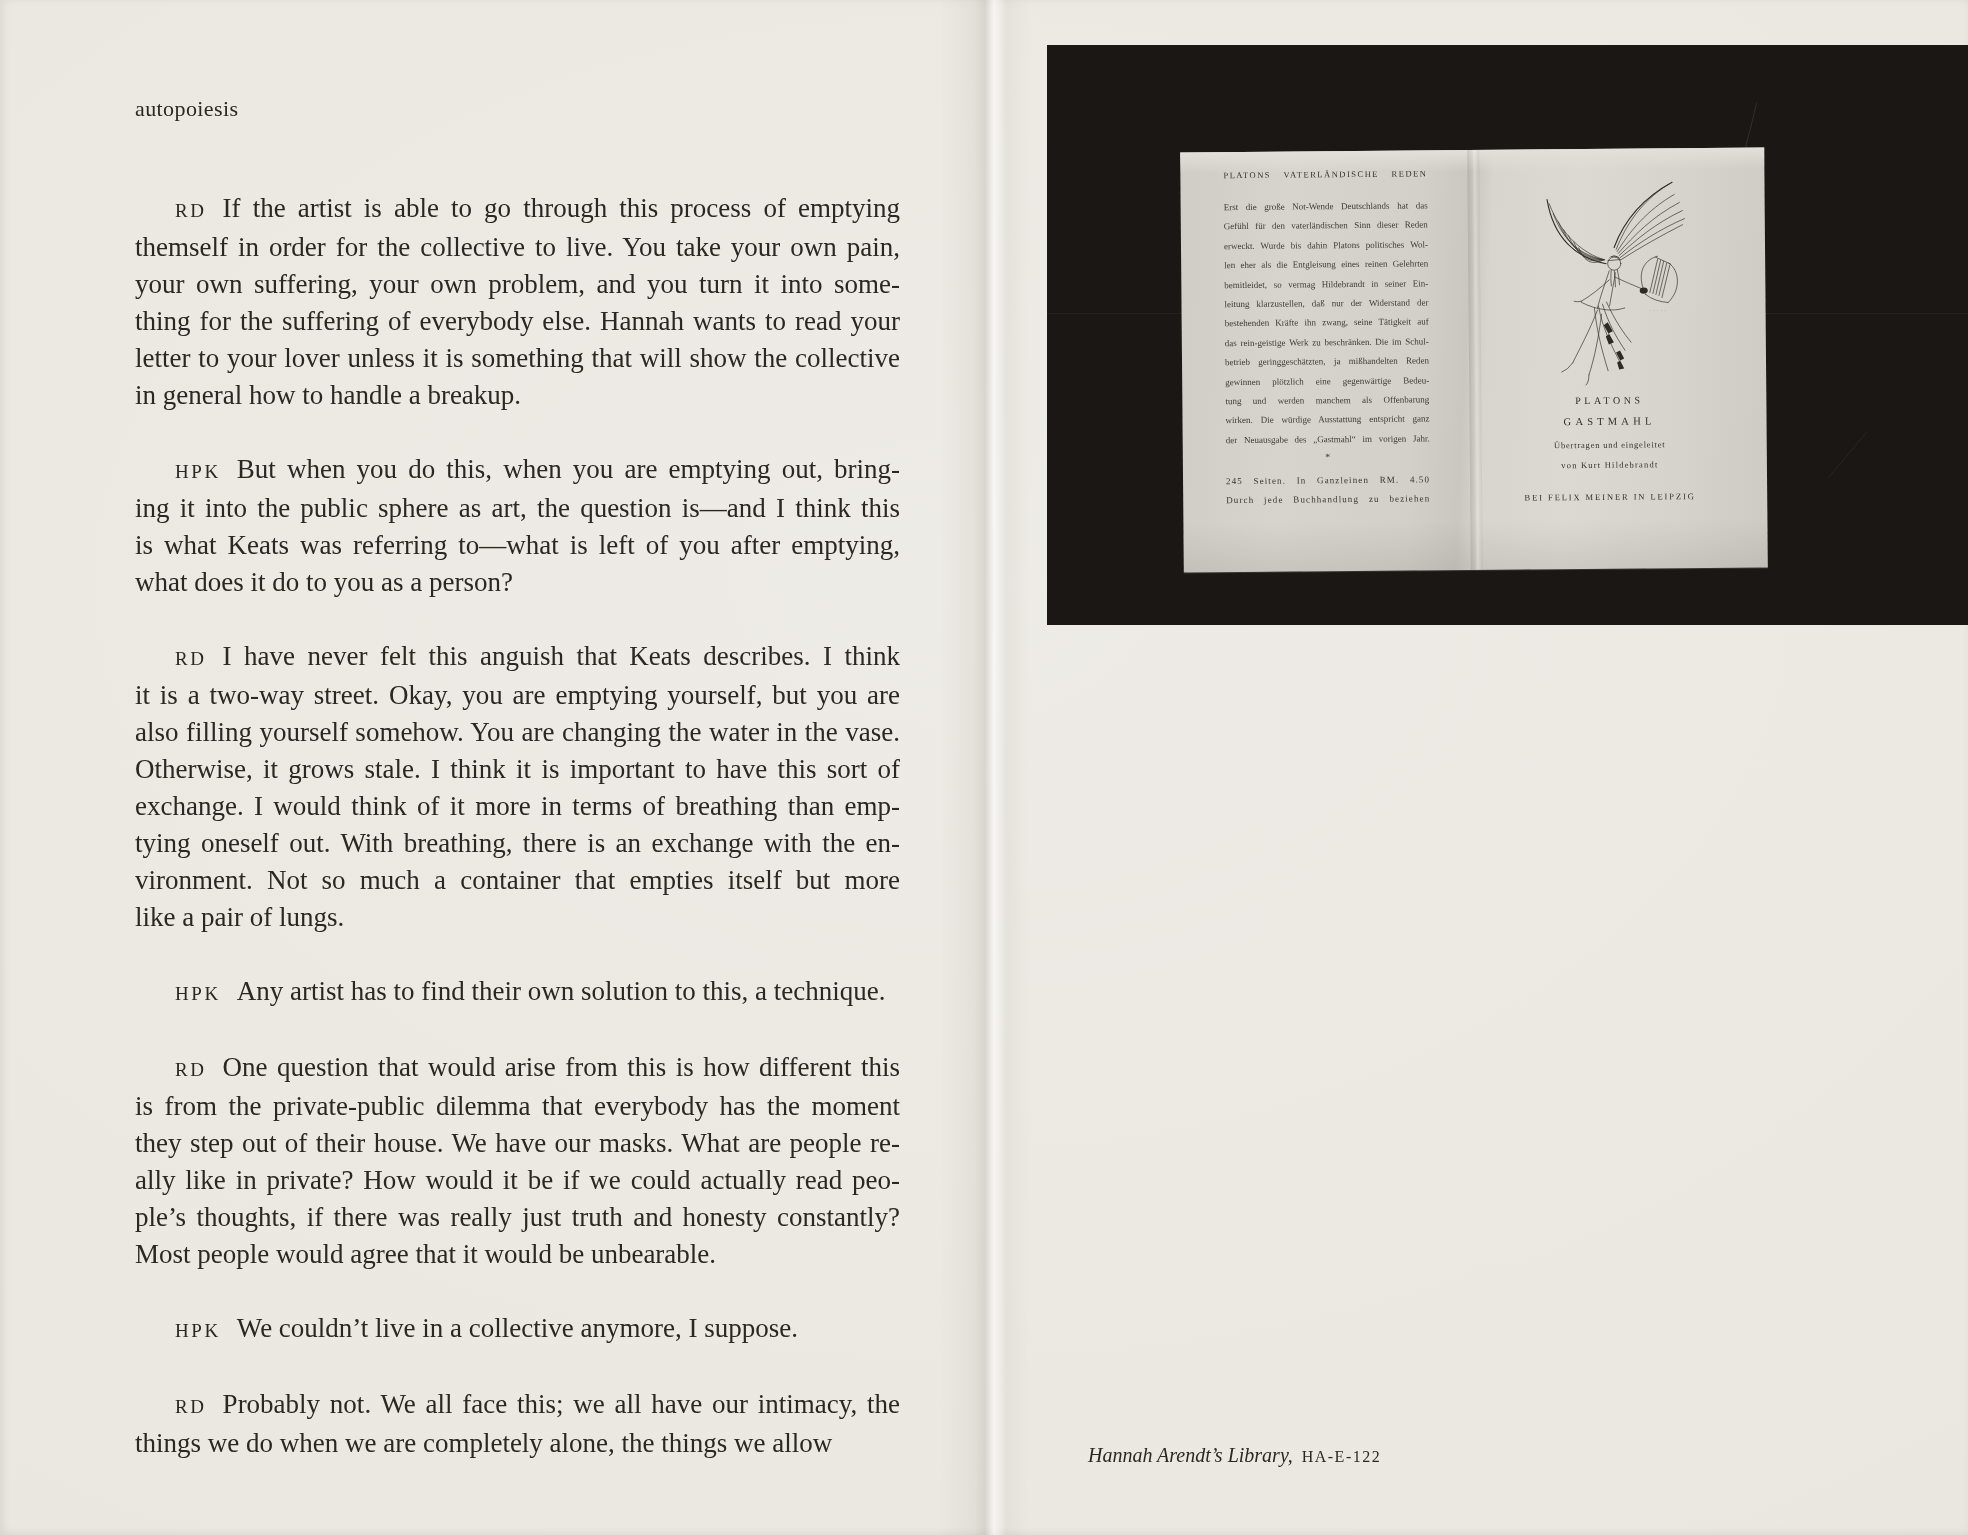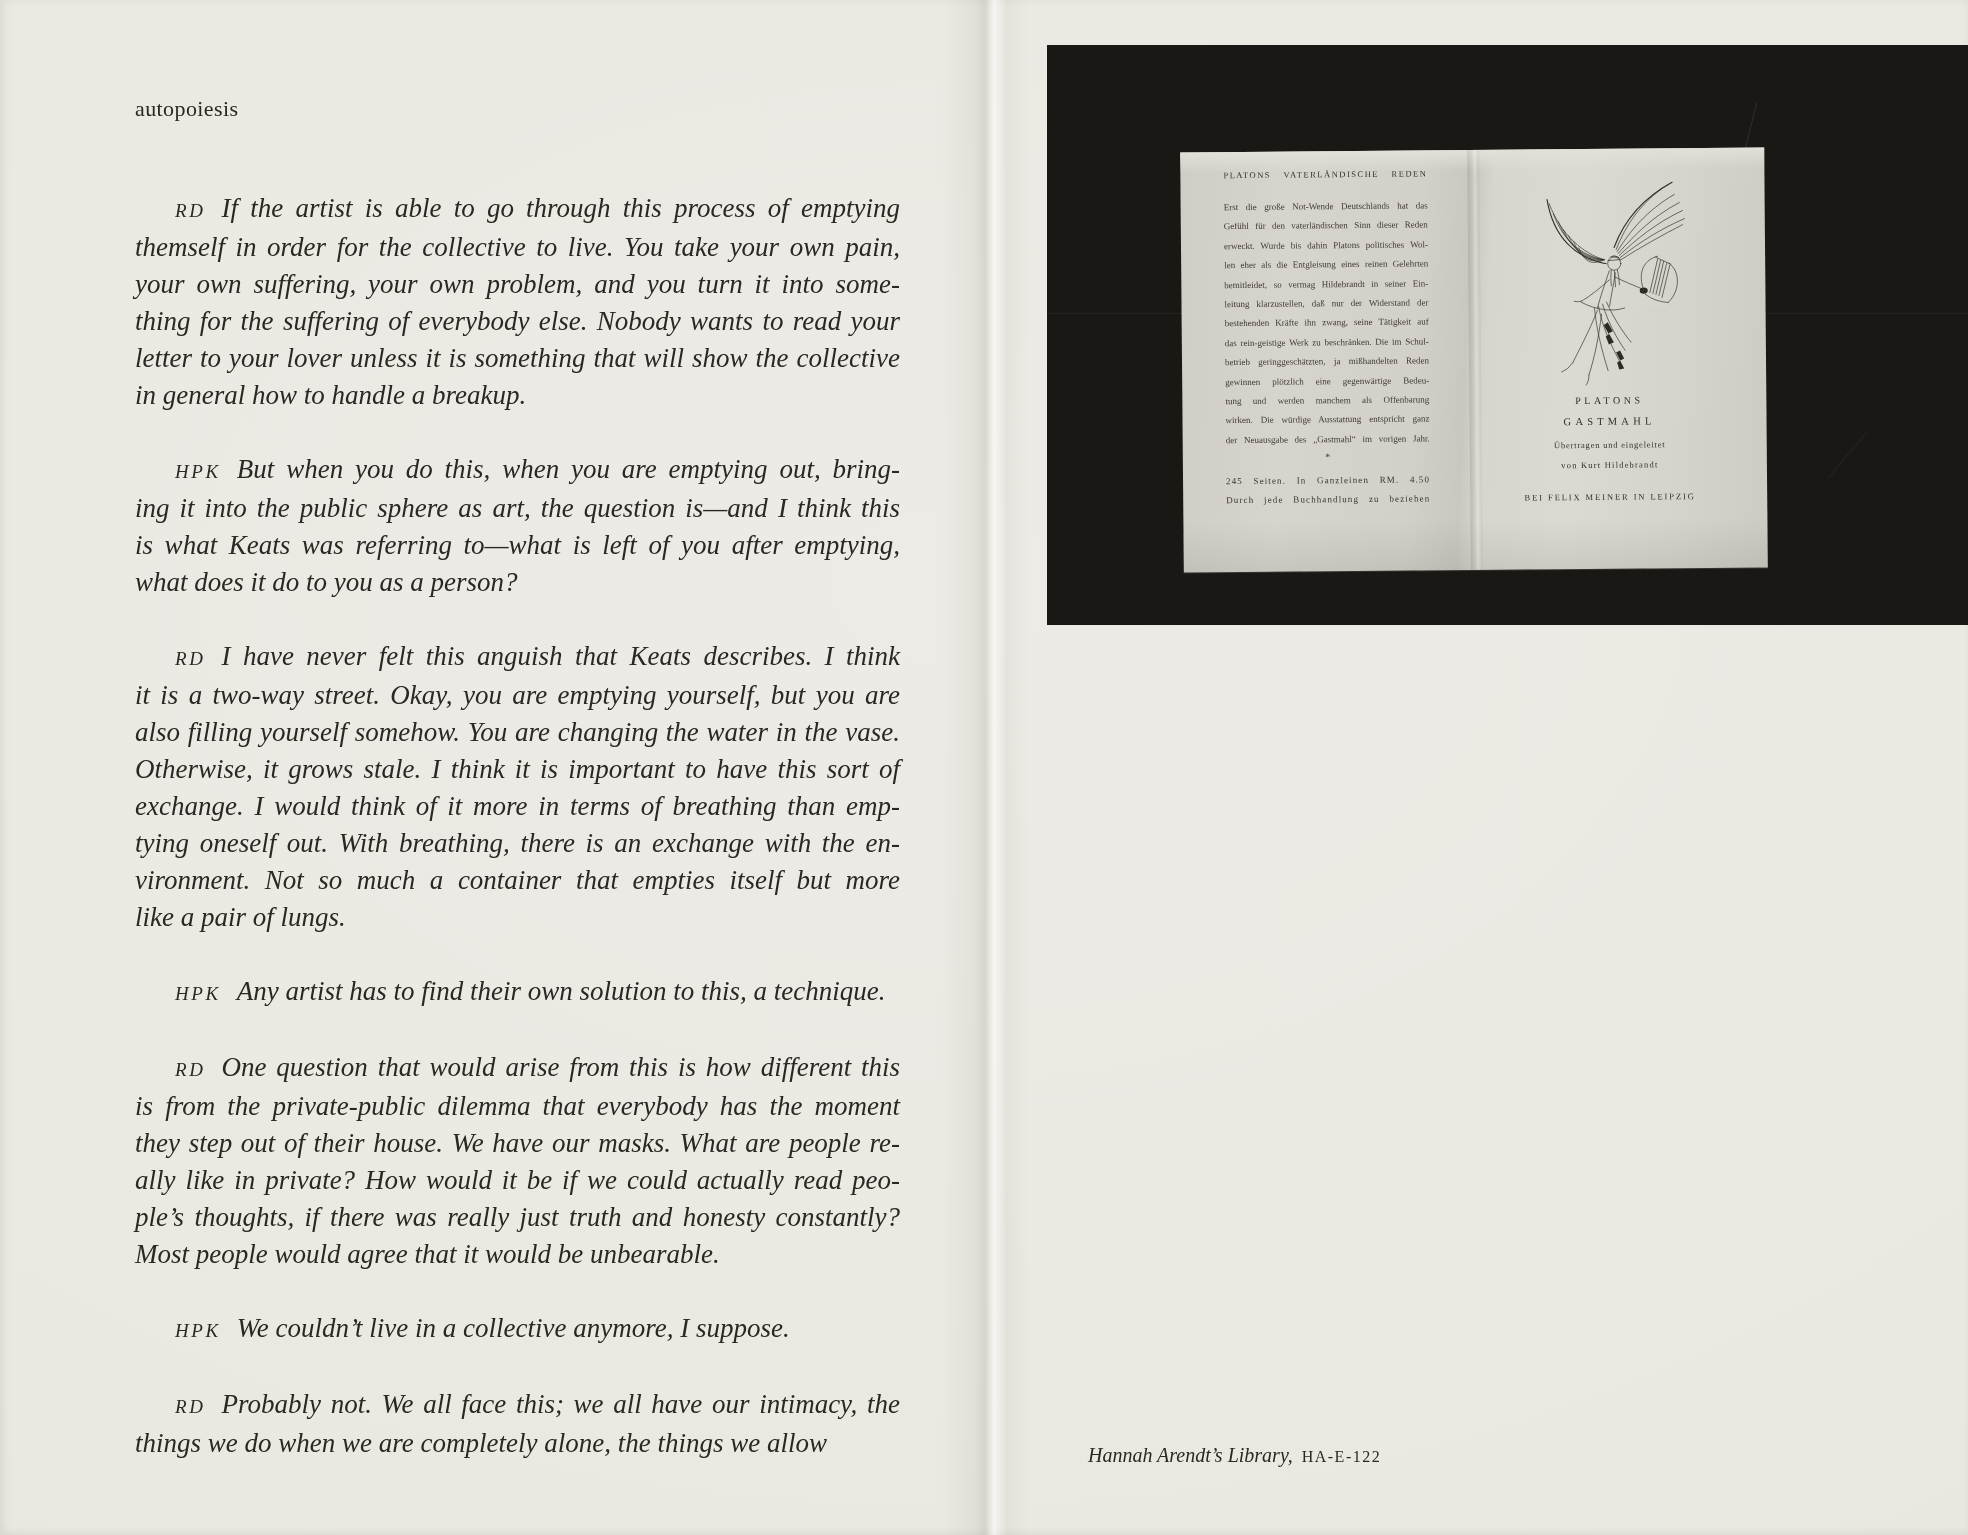--- a/index.html
+++ b/index.html
@@ -16,21 +16,21 @@
       rgba(110,105,95,0.16) 50%, rgba(255,255,255,0.55) 60%, rgba(130,125,115,0.07) 74%, rgba(120,115,105,0) 100%);
   }
 
   
   .running-header{
     position:absolute;left:135px;top:96px;width:686px;text-align:left;
     font-size:22px;letter-spacing:0.4px;color:#2b2722;
   }
   .dialogue{position:absolute;left:135px;top:190px;width:765px;color:#2b2722;}
   .para + .para{margin-top:37px;}
-  .line{font-size:27px;line-height:37px;text-align:justify;text-align-last:justify;font-style:italic;}
+  .line{font-size:27px;line-height:37px;text-align:justify;text-align-last:justify;}
   .line.lastline{text-align-last:left;}
   .line.first{text-indent:40px;}
   .speaker{font-size:19px;letter-spacing:2.6px;margin-right:16px;}
 
   
   .photo{
     position:absolute;left:1047px;top:45px;width:922px;height:580px;margin:0;
     background:#1a1714;overflow:hidden;
   }
   .photo .streak{position:absolute;left:0;right:0;top:268px;height:1px;background:rgba(255,255,255,0.05);}
@@ -91,21 +91,21 @@
 
   <div class="gutter"></div>
 
   <section>
     <div class="running-header">autopoiesis</div>
     <div class="dialogue">
         <div class="para">
           <div class="line first"><span class="speaker">RD</span><span>If the artist is able to go through this process of emptying</span></div>
           <div class="line">themself in order for the collective to live. You take your own pain,</div>
           <div class="line">your own suffering, your own problem, and you turn it into some-</div>
-          <div class="line">thing for the suffering of everybody else. Nobody wants to read your</div>
+          <div class="line">thing for the suffering of everybody else. Hannah wants to read your</div>
           <div class="line">letter to your lover unless it is something that will show the collective</div>
           <div class="line lastline">in general how to handle a breakup.</div>
         </div>
         <div class="para">
           <div class="line first"><span class="speaker">HPK</span><span>But when you do this, when you are emptying out, bring-</span></div>
           <div class="line">ing it into the public sphere as art, the question is—and I think this</div>
           <div class="line">is what Keats was referring to—what is left of you after emptying,</div>
           <div class="line lastline">what does it do to you as a person?</div>
         </div>
         <div class="para">

